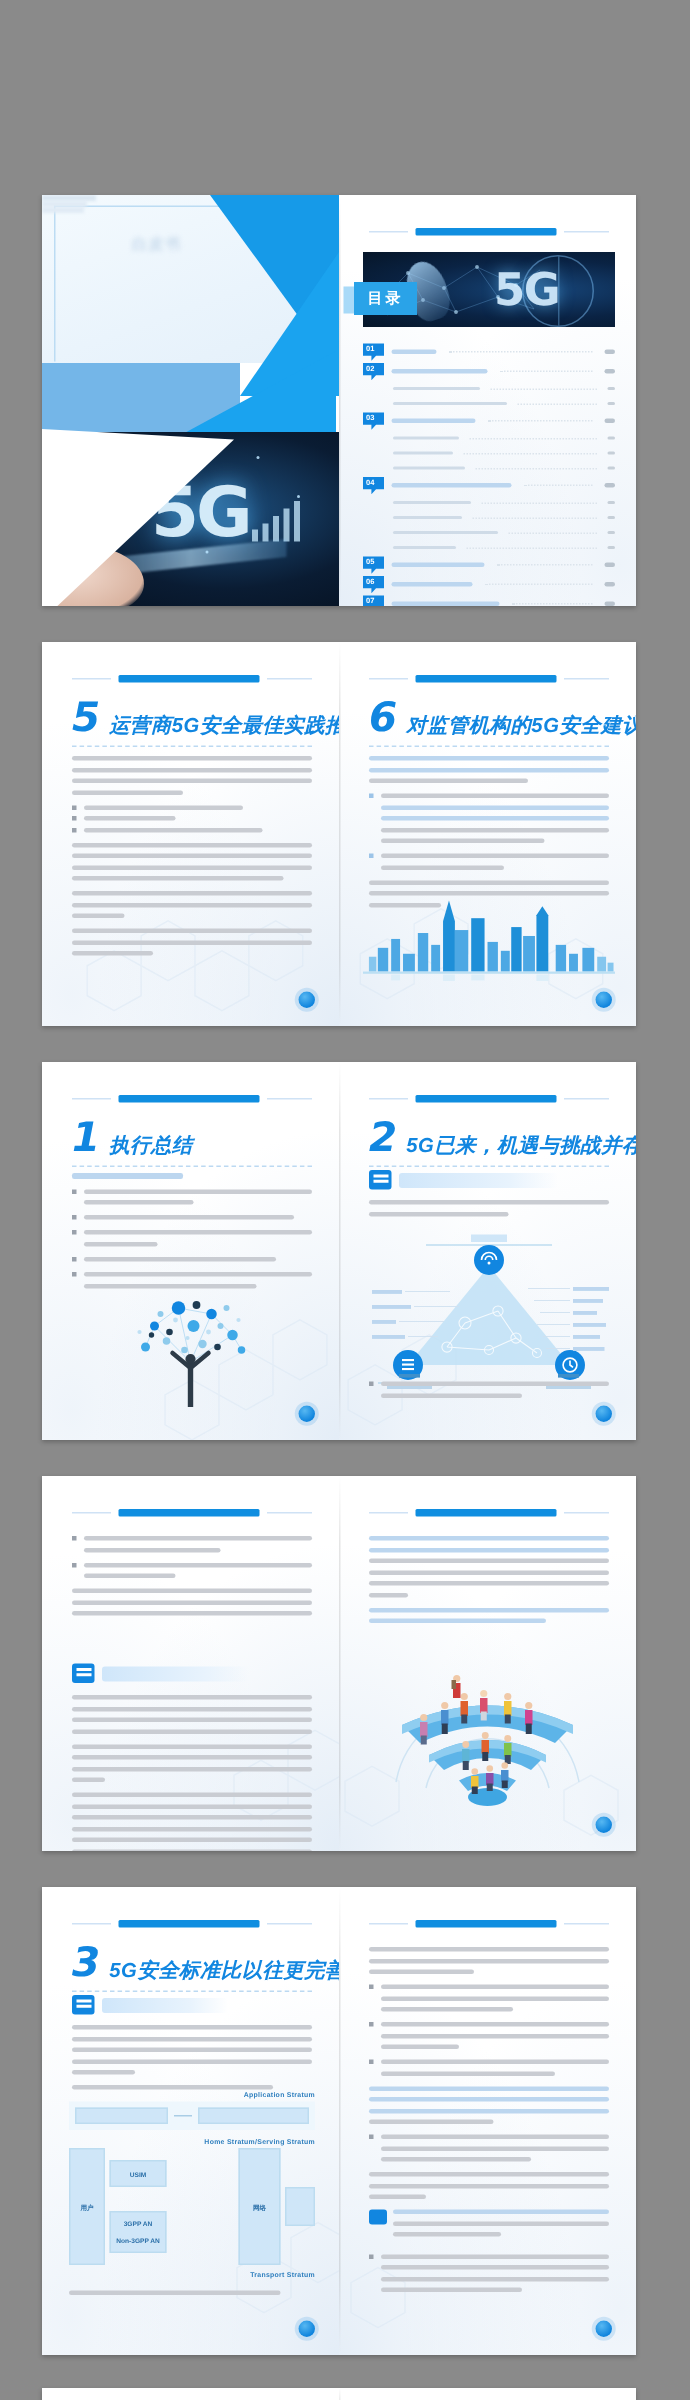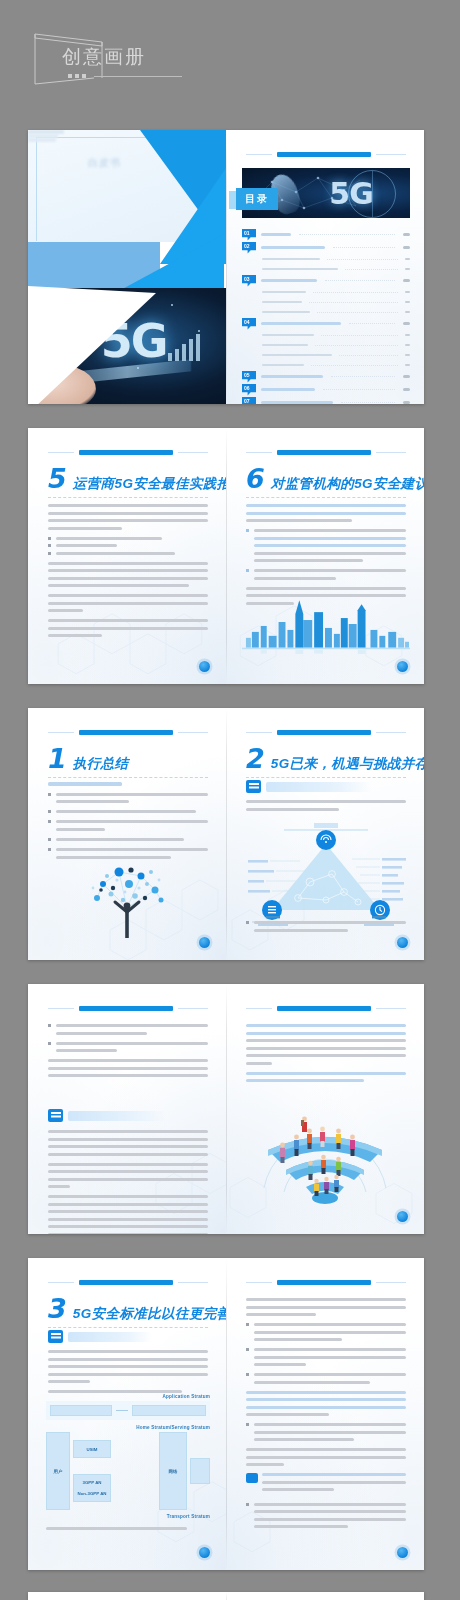--- a/index.html
+++ b/index.html
@@ -187,36 +187,20 @@
   #s3{top:708px;height:252px;}
   #s4{top:984px;height:250px;}
   #s5{top:1258px;height:312px;}
   #s6{top:1592px;height:60px;}
 </style>
 </head>
 <body>
 
 <div class="stage">
 
-  <div class="brand">
-    <div class="frame">
-      <svg viewBox="0 0 78 62" fill="none">
-        <path d="M3 6 L70 14 L70 18 L3 10 Z" fill="none" stroke="#c9c9c9" stroke-width="1"></path>
-        <path d="M3 6 L3 56 L62 50" fill="none" stroke="#c9c9c9" stroke-width="1"></path>
-        <path d="M70 14 L70 50" stroke="#c9c9c9" stroke-width="1"></path>
-      </svg>
-    </div>
-    <div class="title">创意画册</div>
-    <div class="dots">
-      <i></i>
-        <i></i>
-        <i></i>
-      <div class="rule"></div>
-    </div>
-  </div>
 
   <div class="spread" id="s1">
     <div class="page left">
       <div class="cover">
         <div class="topwhite"></div>
         <div class="hairline"></div>
         <div class="hairline2"></div>
         <div class="ghost g1">白皮书</div>
         <div class="g2"></div>
           <div class="g3"></div>

